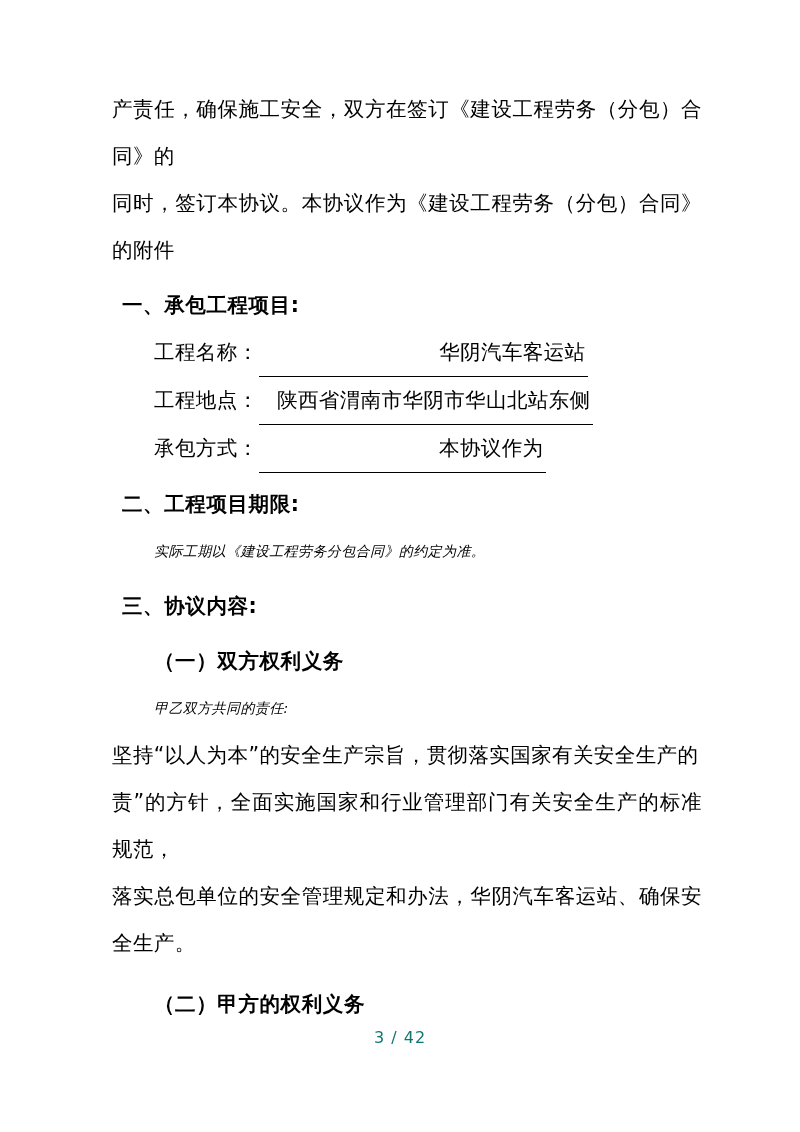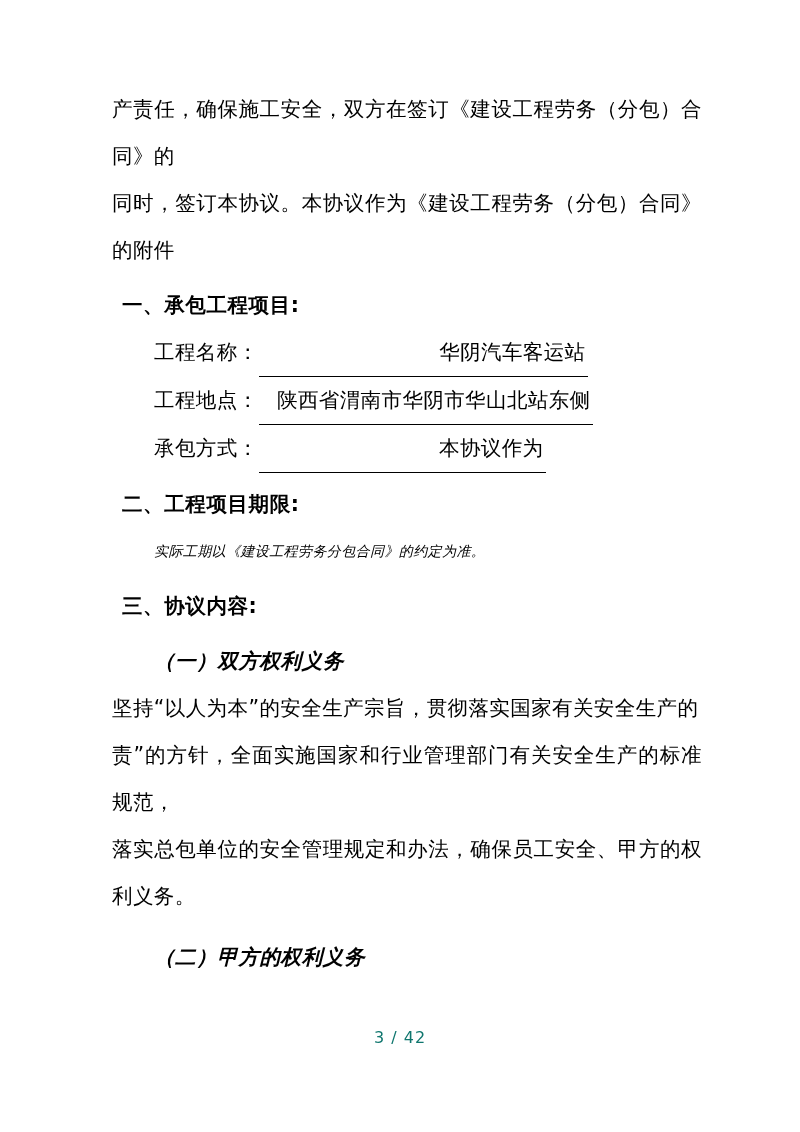--- a/index.html
+++ b/index.html
@@ -42,21 +42,20 @@
     line-height: 47px;
     font-weight: bold;
     letter-spacing: 0.6px;
     margin: 0;
   }
   .heading.lvl1 {
     padding-left: 10px;
   }
   .heading.lvl2 {
     padding-left: 42px;
-    font-style: italic;
   }
   
   .fillrow {
     font-size: 20.5px;
     line-height: 47px;
     letter-spacing: 0.4px;
     margin: 0;
     padding-left: 42px;
     white-space: nowrap;
   }
@@ -135,24 +134,25 @@
     <p class="sub">实际工期以《建设工程劳务分包合同》的约定为准。</p>
 
     <div class="spacer-sm"></div>
 
     <p class="heading lvl1">三、协议内容:</p>
 
     <div class="spacer-sm"></div>
 
     <p class="heading lvl2">（一）双方权利义务</p>
 
+    <p class="sub">甲乙双方共同的责任:</p>
 
     <p class="body-indent"><span class="indent2"></span><span>坚持“以人为本”的安全生产宗旨，贯彻落实国家有关安全生产的</span></p>
     <p class="body-indent">责”的方针，全面实施国家和行业管理部门有关安全生产的标准规范，</p>
-    <p class="body-indent">落实总包单位的安全管理规定和办法，确保员工安全、甲方的权利义务。</p>
+    <p class="body-indent">落实总包单位的安全管理规定和办法，华阴汽车客运站、确保安全生产。</p>
 
     <div class="spacer-md"></div>
 
     <p class="heading lvl2">（二）甲方的权利义务</p>
 
   </div>
 
   <div class="footer">
     <span>3</span>
     <span>/</span>

